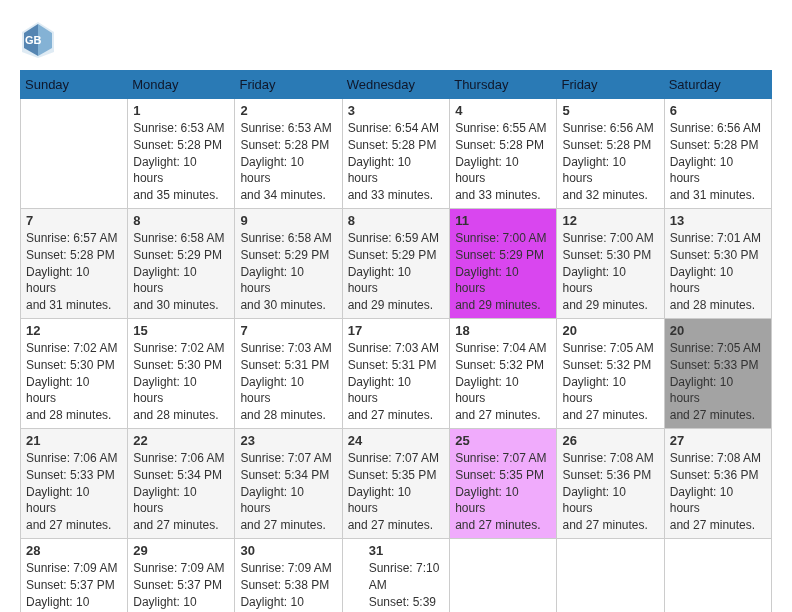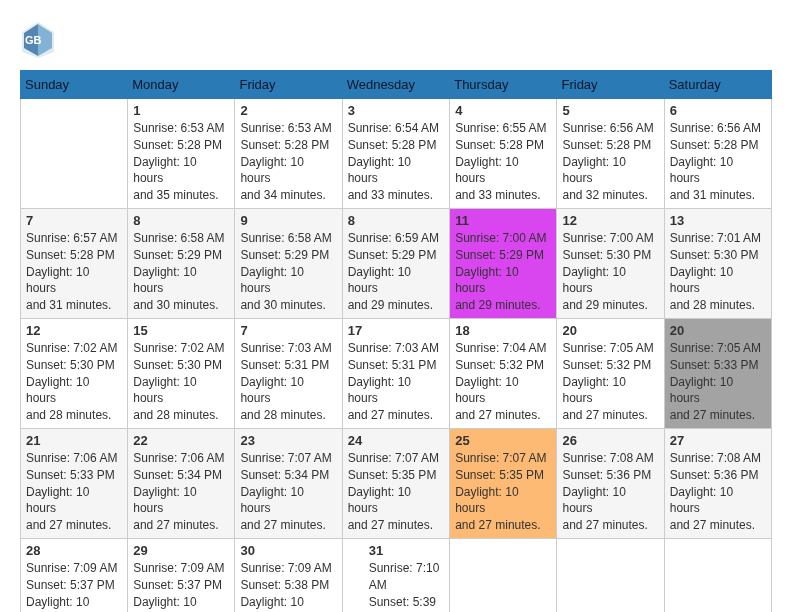--- a/index.html
+++ b/index.html
@@ -220,21 +220,21 @@
           <div class="day-info">Sunrise: 7:06 AM<br>Sunset: 5:34 PM<br>Daylight: 10 hours<br>and 27 minutes.</div>
         </td>
         <td style="background-color: rgb(245, 245, 245);">
           <div class="day-number">23</div>
           <div class="day-info">Sunrise: 7:07 AM<br>Sunset: 5:34 PM<br>Daylight: 10 hours<br>and 27 minutes.</div>
         </td>
         <td style="background-color: rgb(245, 245, 245);">
           <div class="day-number">24</div>
           <div class="day-info">Sunrise: 7:07 AM<br>Sunset: 5:35 PM<br>Daylight: 10 hours<br>and 27 minutes.</div>
         </td>
-        <td style="background-color: #fdba74; margin-top: 28px;">
+        <td style="background-color: #f0abfc; margin-top: 28px;">
           <div class="day-number">25</div>
           <div class="day-info">Sunrise: 7:07 AM<br>Sunset: 5:35 PM<br>Daylight: 10 hours<br>and 27 minutes.</div>
         </td>
         <td style="background-color: rgb(245, 245, 245);">
           <div class="day-number">26</div>
           <div class="day-info">Sunrise: 7:08 AM<br>Sunset: 5:36 PM<br>Daylight: 10 hours<br>and 27 minutes.</div>
         </td>
         <td style="background-color: rgb(245, 245, 245);">
           <div class="day-number">27</div>
           <div class="day-info">Sunrise: 7:08 AM<br>Sunset: 5:36 PM<br>Daylight: 10 hours<br>and 27 minutes.</div>

